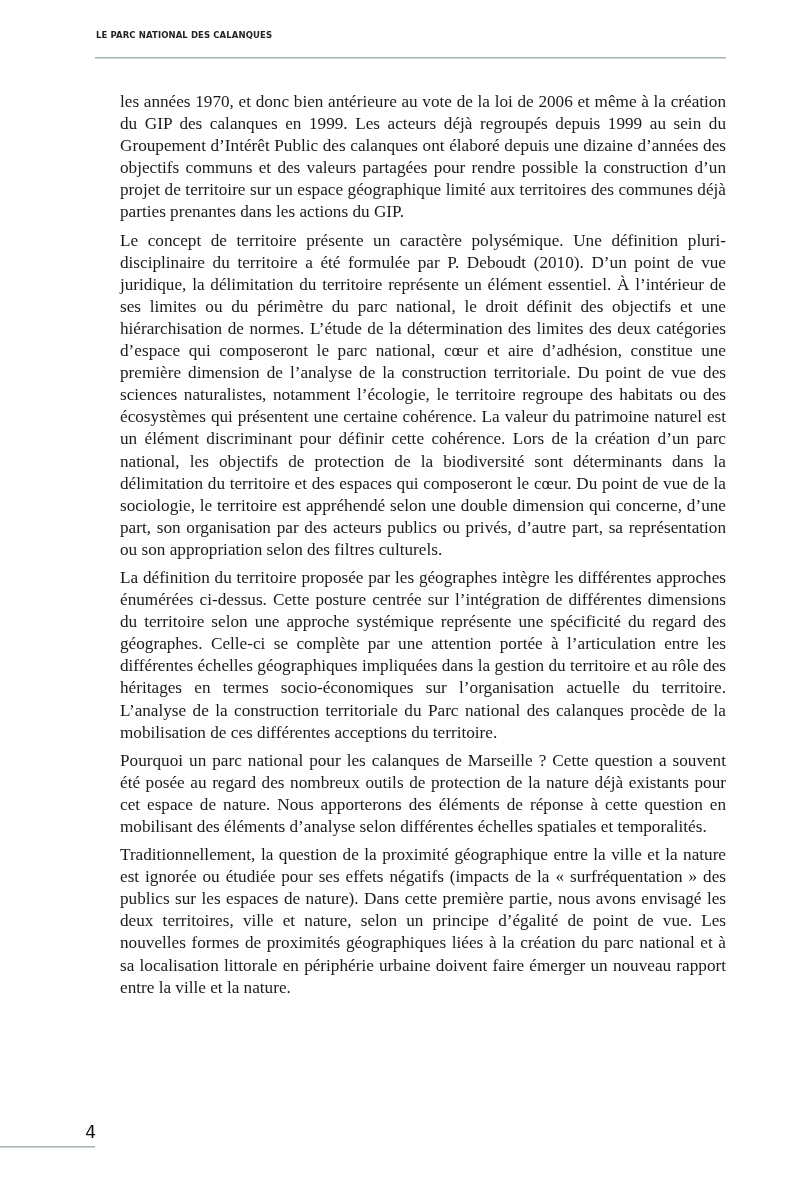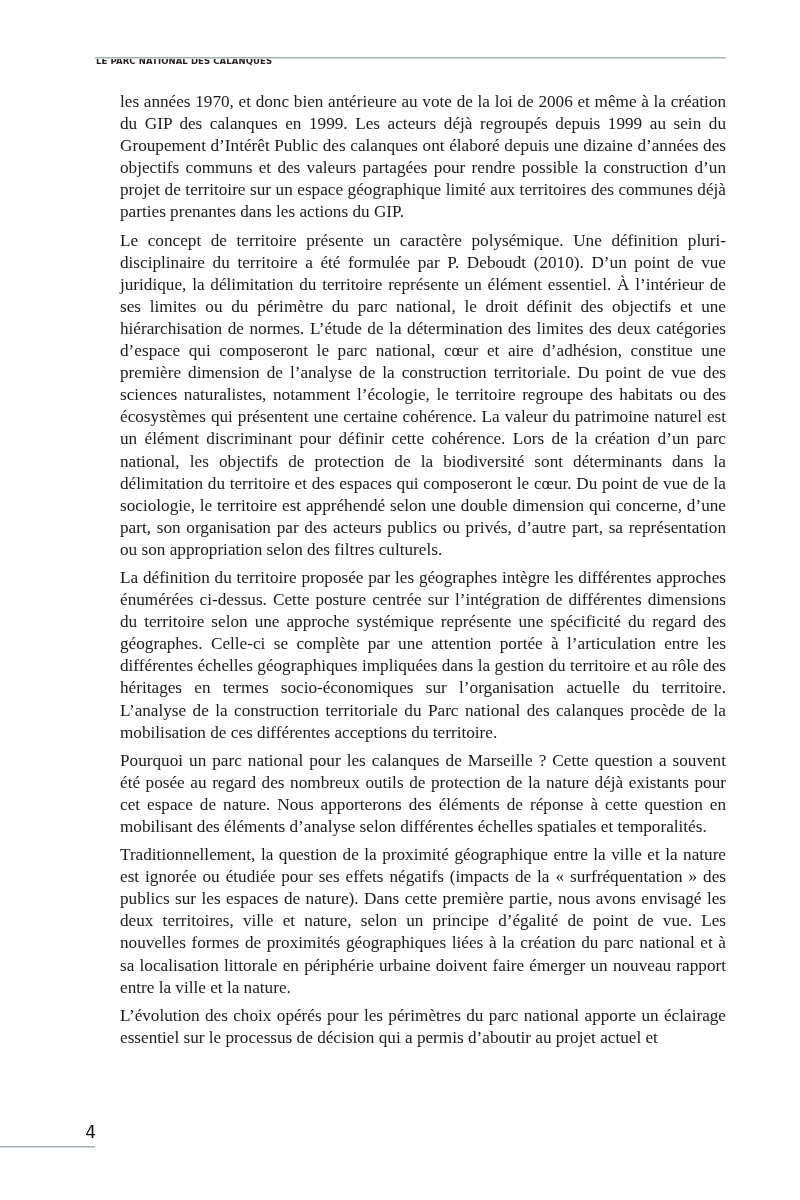--- a/index.html
+++ b/index.html
@@ -1,18 +1,18 @@
 <!DOCTYPE html>
 <html><head>
 <meta charset="utf-8">
 <style>
   html, body { margin: 0; padding: 0; background: #ffffff; }
   body { width: 800px; height: 1200px; position: relative; overflow: hidden; }
   .running-head {
-    position: absolute; left: 96px; top: 56px;
+    position: absolute; left: 96px; top: 30px;
     font-family: "DejaVu Sans", sans-serif; font-weight: bold;
     font-size: 8.5px; letter-spacing: 0.1px; color: #222;
   }
   .head-rule {
     position: absolute; left: 95px; top: 57px; width: 631px; height: 1px;
     background: #a9b3b3; box-shadow: 0 1px 0 #cfd6d6;
   }
   .body-text {
     position: absolute; left: 120px; top: 91px; width: 606px;
     font-family: "Liberation Serif", serif; font-size: 17.2px;
@@ -35,17 +35,16 @@
 
 <div class="running-head">LE PARC NATIONAL DES CALANQUES</div>
 <div class="head-rule"></div>
 
 <div class="body-text">
   <p>les années 1970, et donc bien antérieure au vote de la loi de 2006 et même à la création du GIP des calanques en 1999. Les acteurs déjà regroupés depuis 1999 au sein du Groupement d’Intérêt Public des calanques ont élaboré depuis une dizaine d’années des objectifs communs et des valeurs partagées pour rendre possible la construction d’un projet de territoire sur un espace géographique limité aux terri­toires des communes déjà parties prenantes dans les actions du GIP.</p>
   <p>Le concept de territoire présente un caractère polysémique. Une définition pluri­disciplinaire du territoire a été formulée par P. Deboudt (2010). D’un point de vue juridique, la délimitation du territoire représente un élément essentiel. À l’in­térieur de ses limites ou du périmètre du parc national, le droit définit des objectifs et une hiérarchisation de normes. L’étude de la détermination des limites des deux catégories d’espace qui composeront le parc national, cœur et aire d’adhésion, constitue une première dimension de l’analyse de la construction territoriale. Du point de vue des sciences naturalistes, notamment l’écologie, le territoire regroupe des habitats ou des écosystèmes qui présentent une certaine cohérence. La valeur du patrimoine naturel est un élément discriminant pour définir cette cohérence. Lors de la création d’un parc national, les objectifs de protection de la biodiversité sont déterminants dans la délimitation du territoire et des espaces qui compose­ront le cœur. Du point de vue de la sociologie, le territoire est appréhendé selon une double dimension qui concerne, d’une part, son organisation par des acteurs publics ou privés, d’autre part, sa représentation ou son appropriation selon des filtres culturels.</p>
   <p>La définition du territoire proposée par les géographes intègre les différentes approches énumérées ci-dessus. Cette posture centrée sur l’intégration de diffé­rentes dimensions du territoire selon une approche systémique représente une spécificité du regard des géographes. Celle-ci se complète par une attention portée à l’articulation entre les différentes échelles géographiques impliquées dans la gestion du territoire et au rôle des héritages en termes socio-économiques sur l’or­ganisation actuelle du territoire. L’analyse de la construction territoriale du Parc national des calanques procède de la mobilisation de ces différentes acceptions du territoire.</p>
   <p>Pourquoi un parc national pour les calanques de Marseille ? Cette question a souvent été posée au regard des nombreux outils de protection de la nature déjà existants pour cet espace de nature. Nous apporterons des éléments de réponse à cette question en mobilisant des éléments d’analyse selon différentes échelles spatiales et temporalités.</p>
   <p>Traditionnellement, la question de la proximité géographique entre la ville et la nature est ignorée ou étudiée pour ses effets négatifs (impacts de la « surfréquen­tation » des publics sur les espaces de nature). Dans cette première partie, nous avons envisagé les deux territoires, ville et nature, selon un principe d’égalité de point de vue. Les nouvelles formes de proximités géographiques liées à la création du parc national et à sa localisation littorale en périphérie urbaine doivent faire émerger un nouveau rapport entre la ville et la nature.</p>
-  <p>L’évolution des choix opérés pour les périmètres du parc national apporte un éclai­rage essentiel sur le processus de décision qui a permis d’aboutir au projet actuel et</p>
 </div>
 
 <div class="page-number">4</div>
 <div class="foot-rule"></div>
 
 </body></html>

